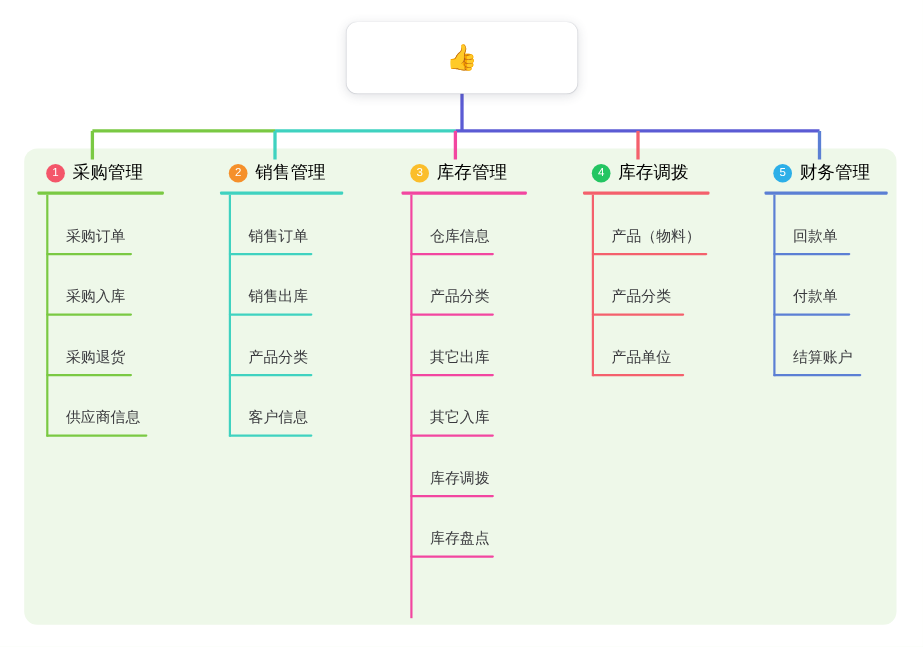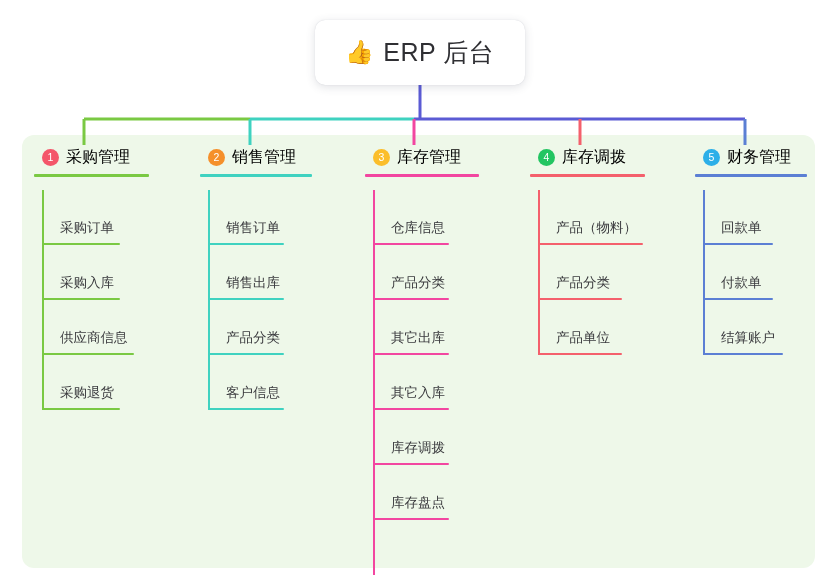--- a/index.html
+++ b/index.html
@@ -51,21 +51,21 @@
   .badge{
     width:17px;height:17px;border-radius:50%;
     color:#fff;font-size:10.5px;
     display:flex;align-items:center;justify-content:center;
     flex:0 0 auto;font-weight:400;
   }
   .col-title{font-size:16px;color:#000000;}
   .head-rule{
     height:3px;margin-top:6px;border-radius:1px;
   }
-  .items{position:relative;margin-top:13px;font-family:Liberation Mono, monospace;}
+  .items{position:relative;margin-top:0;font-family:Liberation Mono, monospace;}
   .spine{
     position:absolute;left:16px;top:0;bottom:0;width:2px;
   }
   .item{
     position:relative;
     height:55px;
     display:flex;align-items:flex-end;
     box-sizing:border-box;
   }
   .item-label{
@@ -91,48 +91,47 @@
       <path d="M 414 119 L 745 119" stroke="#5b5bd4" stroke-width="3" fill="none" stroke-linecap="butt"></path>
       <path d="M 84 119 L 84 145" stroke="#7ac943" stroke-width="3" fill="none" stroke-linecap="butt"></path>
       <path d="M 250 119 L 250 145" stroke="#3fd2c0" stroke-width="3" fill="none" stroke-linecap="butt"></path>
       <path d="M 414 119 L 414 145" stroke="#f246a0" stroke-width="3" fill="none" stroke-linecap="butt"></path>
       <path d="M 580 119 L 580 145" stroke="#f4606c" stroke-width="3" fill="none" stroke-linecap="butt"></path>
       <path d="M 745 119 L 745 145" stroke="#5b7fd4" stroke-width="3" fill="none" stroke-linecap="butt"></path>
     </svg>
 
   <div class="root-card">
     <span class="root-emoji">👍</span>
-    <span class="root-title">ERP 后台</span>
   </div>
 
   <div id="cols">
       <div class="col" style="left: 26px;">
         <div class="col-head">
           <span class="badge" style="background: rgb(244, 86, 106);">1</span>
           <span class="col-title">采购管理</span>
         </div>
         <div class="head-rule" style="background: rgb(122, 201, 67); width: 115px; margin-left: 8px;"></div>
         <div class="items">
           <div class="spine" style="background: rgb(122, 201, 67); height: 220px;"></div>
           <div class="item">
             <span class="item-label">采购订单</span>
             <div class="item-rule" style="background: rgb(122, 201, 67); width: 78px;"></div>
           </div>
           <div class="item">
             <span class="item-label">采购入库</span>
             <div class="item-rule" style="background: rgb(122, 201, 67); width: 78px;"></div>
           </div>
           <div class="item">
+            <span class="item-label">采购退货</span>
+            <div class="item-rule" style="background: rgb(122, 201, 67); width: 78px;"></div>
+          </div>
+          <div class="item">
             <span class="item-label">供应商信息</span>
             <div class="item-rule" style="background: rgb(122, 201, 67); width: 92px;"></div>
           </div>
-          <div class="item">
-            <span class="item-label">采购退货</span>
-            <div class="item-rule" style="background: rgb(122, 201, 67); width: 78px;"></div>
-          </div>
         </div>
       </div>
       <div class="col" style="left: 192px;">
         <div class="col-head">
           <span class="badge" style="background: rgb(245, 144, 43);">2</span>
           <span class="col-title">销售管理</span>
         </div>
         <div class="head-rule" style="background: rgb(63, 210, 192); width: 112px; margin-left: 8px;"></div>
         <div class="items">
           <div class="spine" style="background: rgb(63, 210, 192); height: 220px;"></div>

